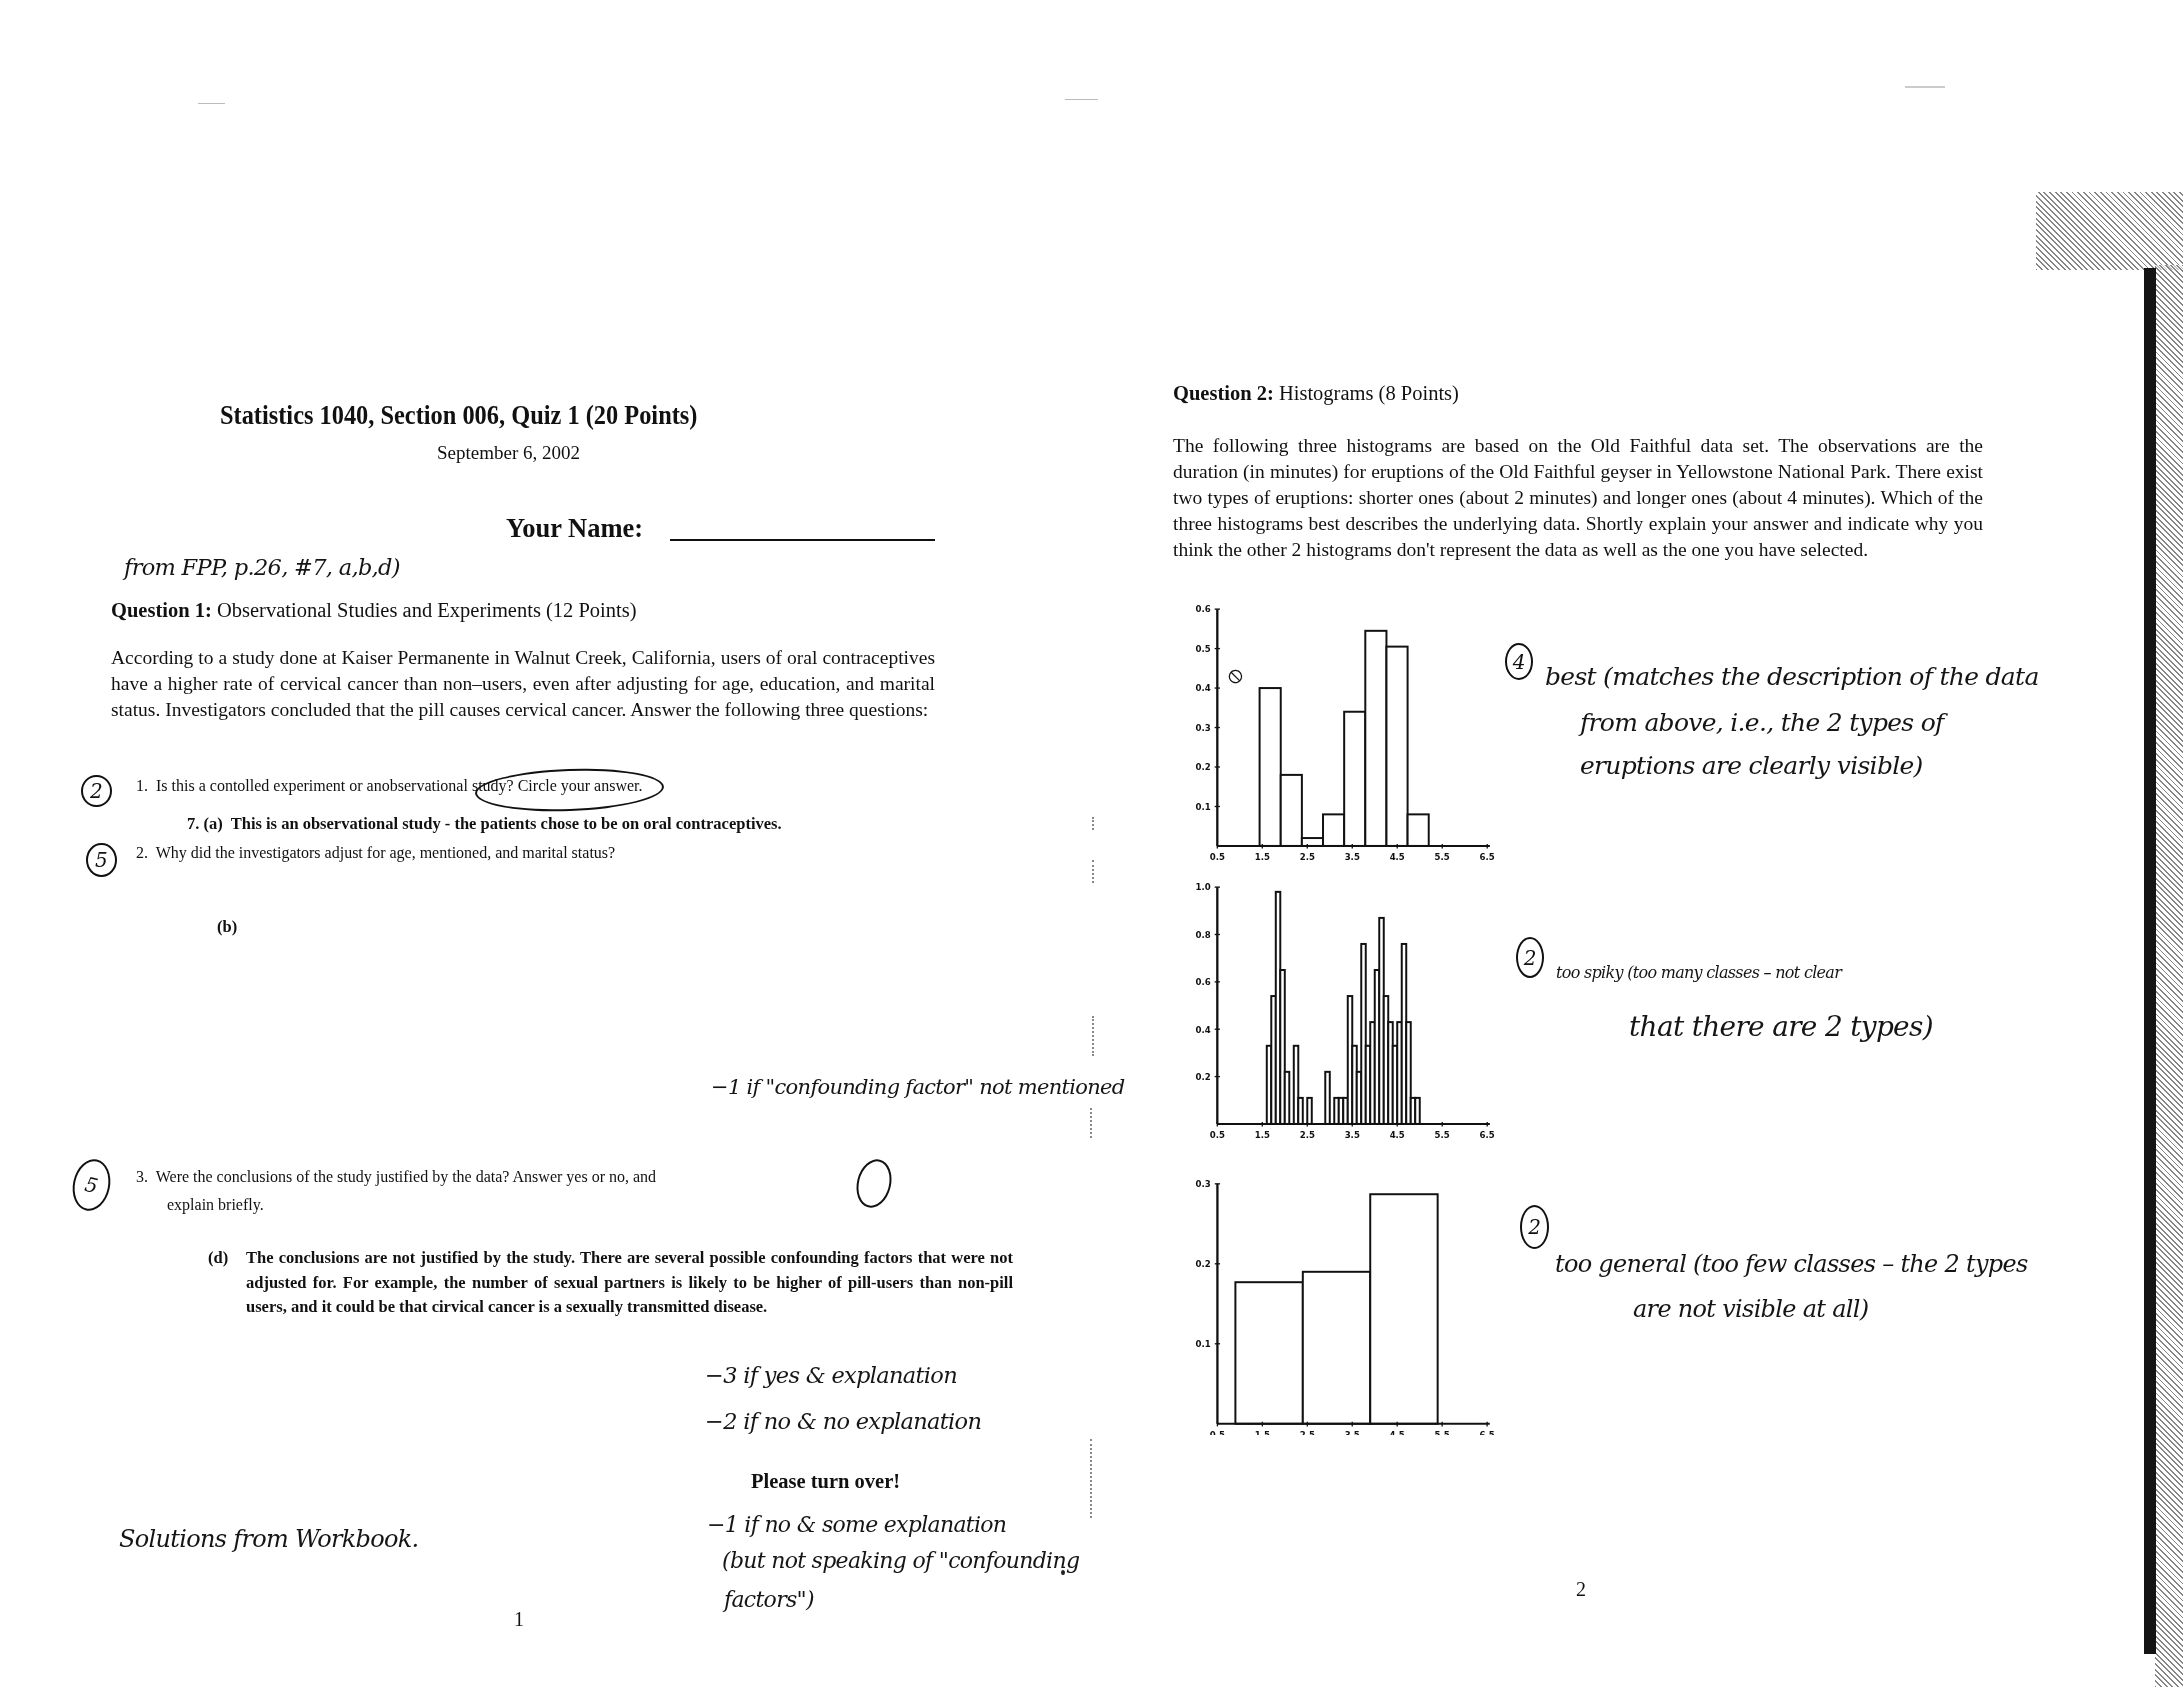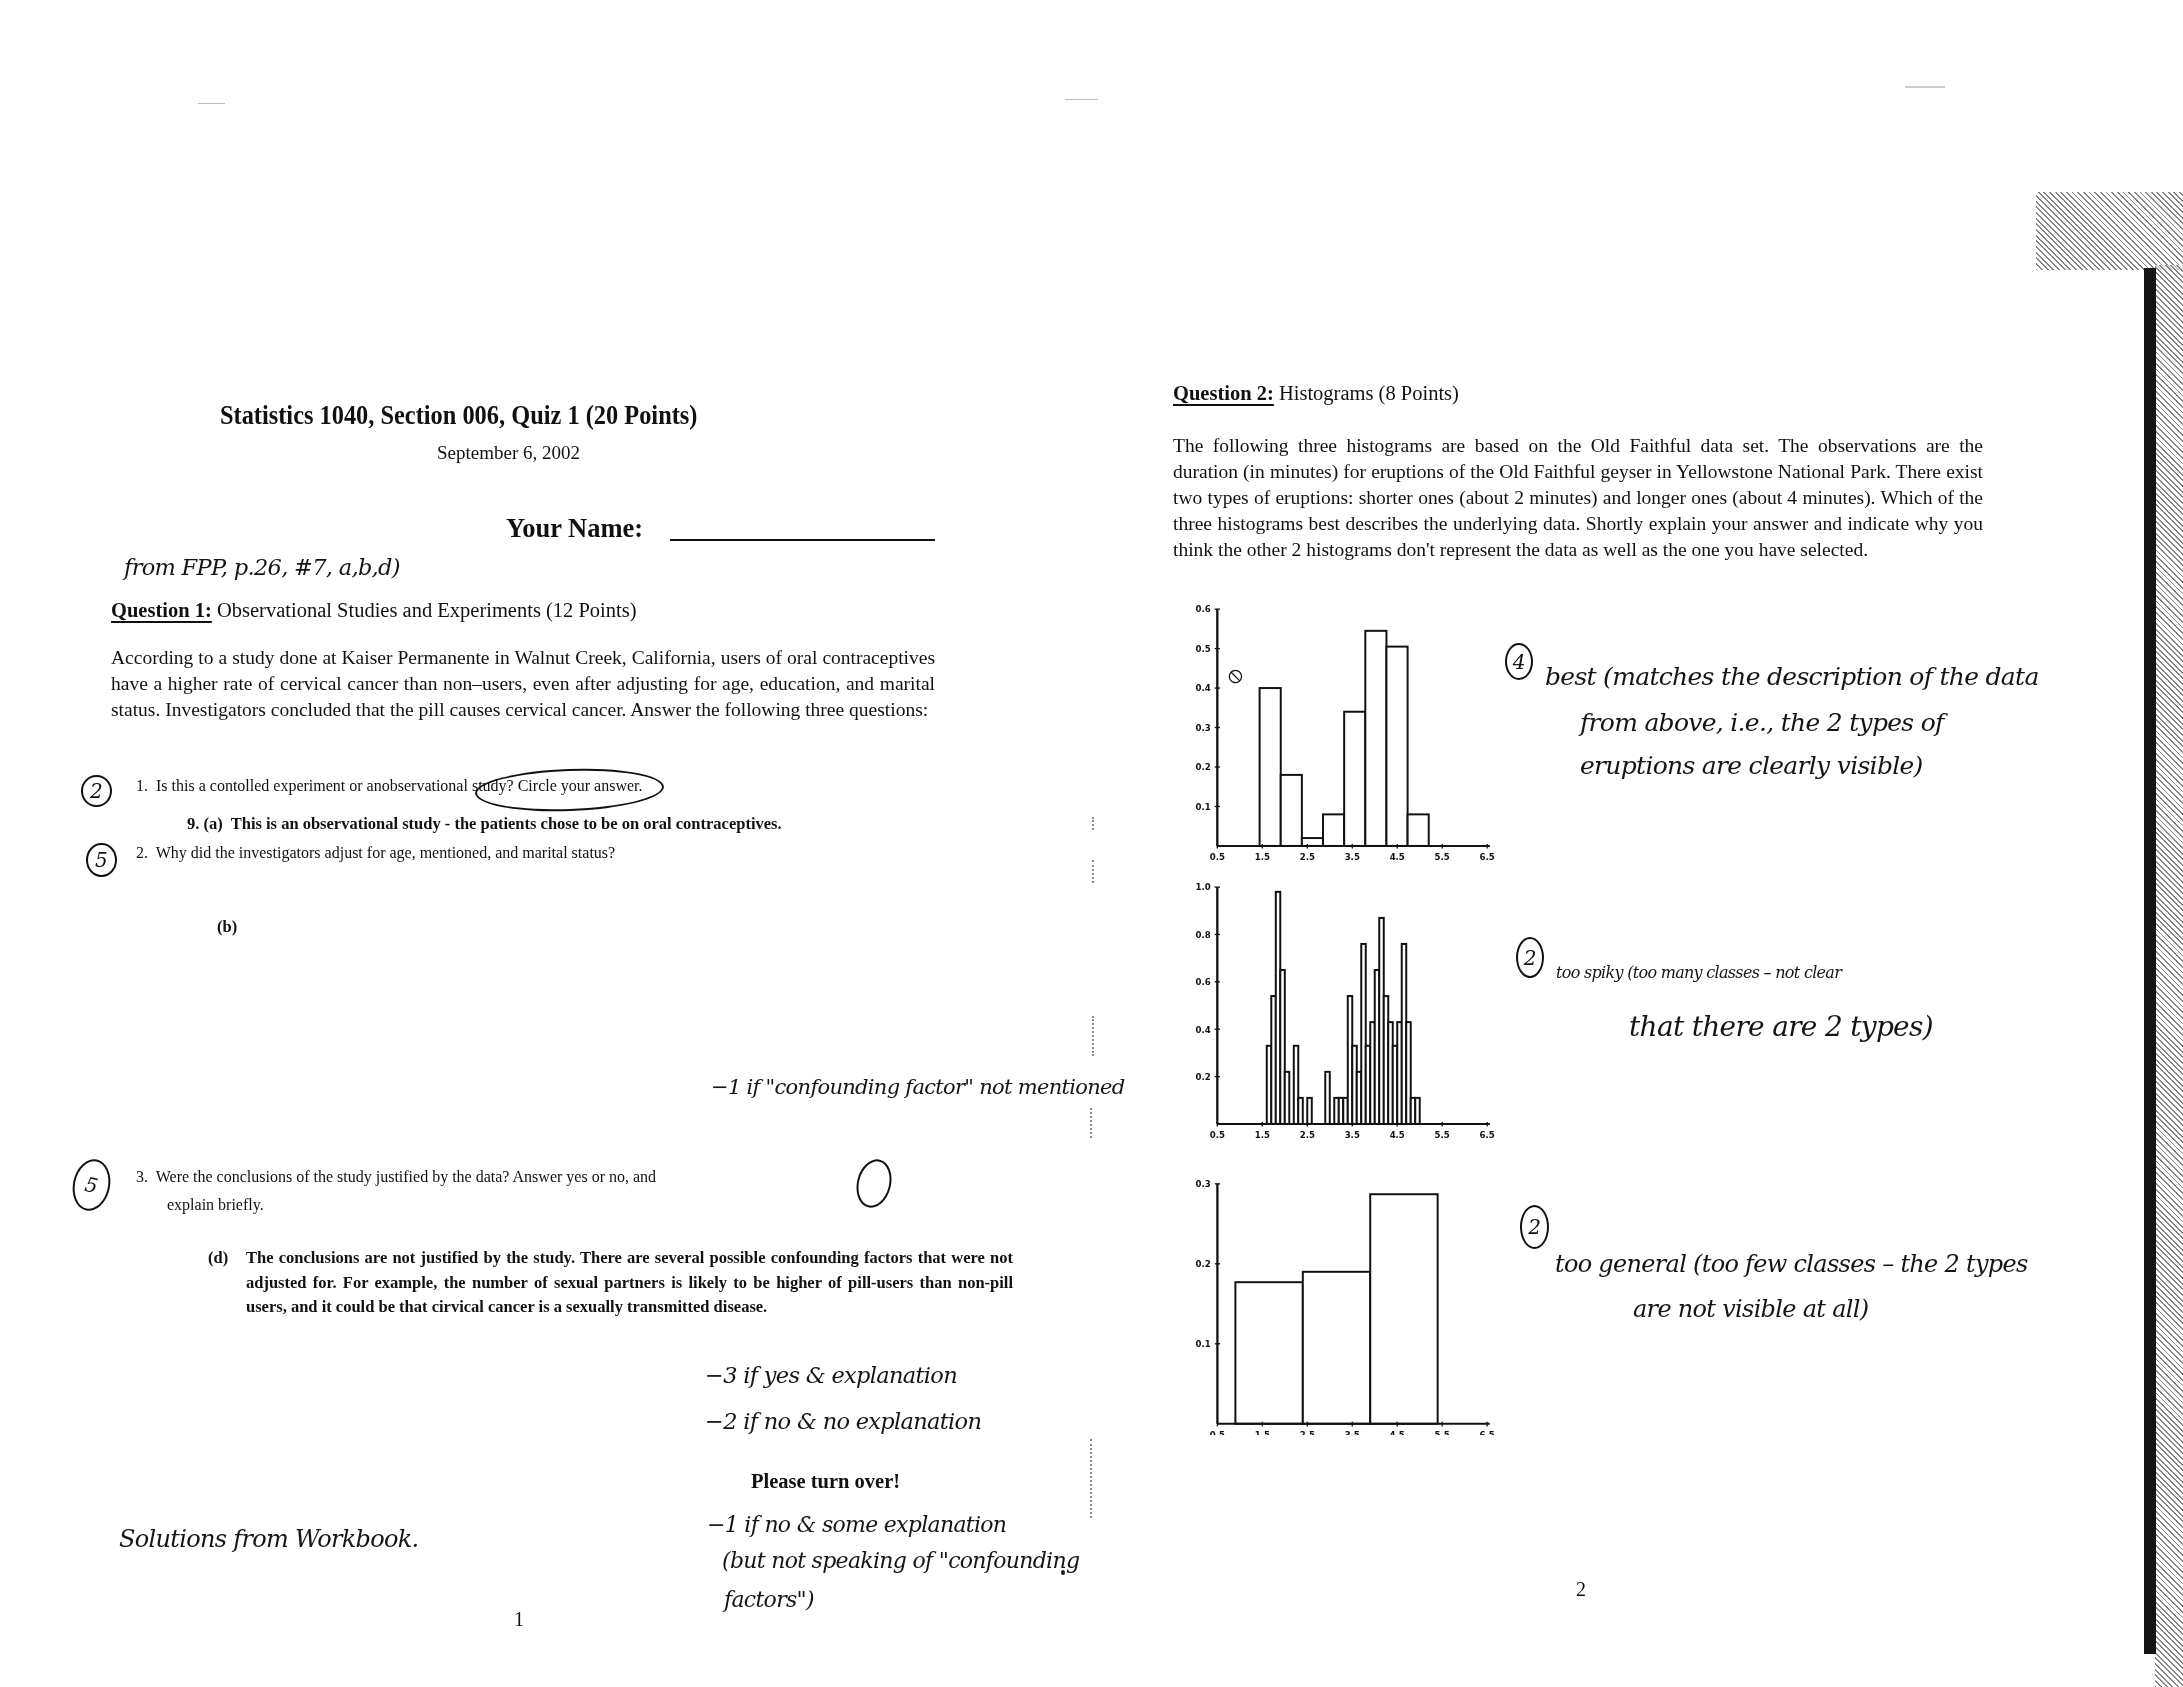--- a/index.html
+++ b/index.html
@@ -12,21 +12,21 @@
   .serif { font-family: "Liberation Serif", "DejaVu Serif", serif; }
   .hand {
     font-family: "DejaVu Serif", serif; font-style: italic;
     color: #151515; letter-spacing: -0.7px; transform-origin: left center;
   }
   .title { font-size: 26.5px; font-weight: bold; white-space: nowrap; transform: scaleX(0.92); transform-origin: left top; }
   .date { font-size: 19px; white-space: nowrap; }
   .yourname { font-size: 26.5px; font-weight: bold; white-space: nowrap; }
   .nameline { border-bottom: 2px solid #111; width: 265px; height: 0; }
   .qhead { font-size: 20.5px; white-space: nowrap; }
-  .qhead .u { font-weight: bold; text-decoration: underline; text-underline-offset: 4px; }
+  .qhead .u { font-weight: bold; text-underline-offset: 4px; }
   .para { font-size: 19.5px; line-height: 26px; text-align: justify; }
   .item { font-size: 16px; white-space: nowrap; }
   .ans { font-size: 16.5px; line-height: 24.5px; font-weight: bold; text-align: justify; }
   .ans .lbl { position: absolute; left: -38px; top: 0; }
   .circle {
     border: 2px solid #111; border-radius: 50%;
     display: flex; align-items: center; justify-content: center;
     font-family: "DejaVu Serif", serif; font-style: italic; font-size: 20px;
   }
   .ink-oval { border: 2px solid #111; border-radius: 50%; }
@@ -61,21 +61,21 @@
 <div class="abs circle" style="left:81px; top:775px; width:26.5px; height:28px;">
     <span>2</span>
   </div>
 <div class="abs serif item" style="left:136px; top:777px;">
   <span>1.</span>&nbsp;
   <span>Is this a contolled experiment or an</span><span style="position:relative;">observational study?</span><span> Circle your answer.</span>
 </div>
 <div class="abs ink-oval" style="left:475px; top:769px; width:185px; height:38px; border-color:#111; border-top-width:2.6px; transform:rotate(-2deg);"></div>
 
 <div class="abs serif ans" style="left:187px; top:812px; white-space:nowrap;">
-  <span>9.  (a)</span>&nbsp;
+  <span>7.  (a)</span>&nbsp;
   <span>This is an observational study - the patients chose to be on oral contraceptives.</span>
 </div>
 
 <div class="abs circle" style="left:86px; top:843px; width:26.5px; height:30px;">
     <span>5</span>
   </div>
 <div class="abs serif item" style="left:136px; top:844px;">
   <span>2.</span>&nbsp;
   <span>Why did the investigators adjust for age, mentioned, and marital status?</span>
 </div>

